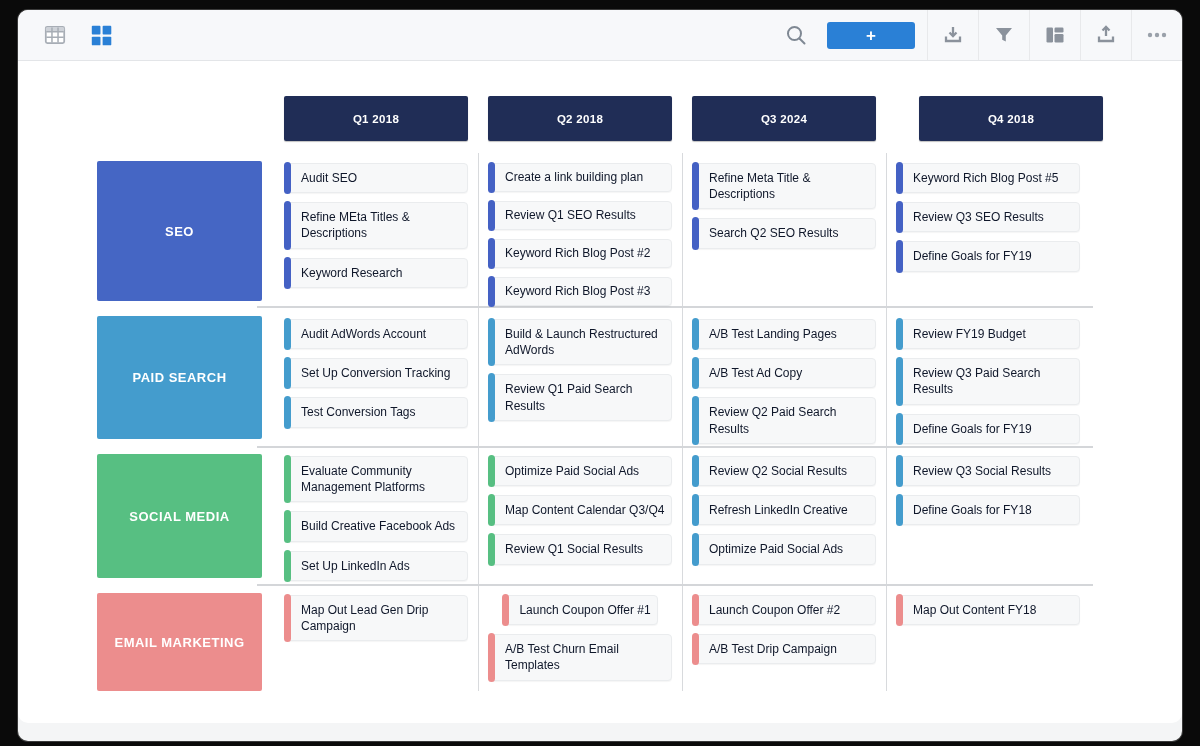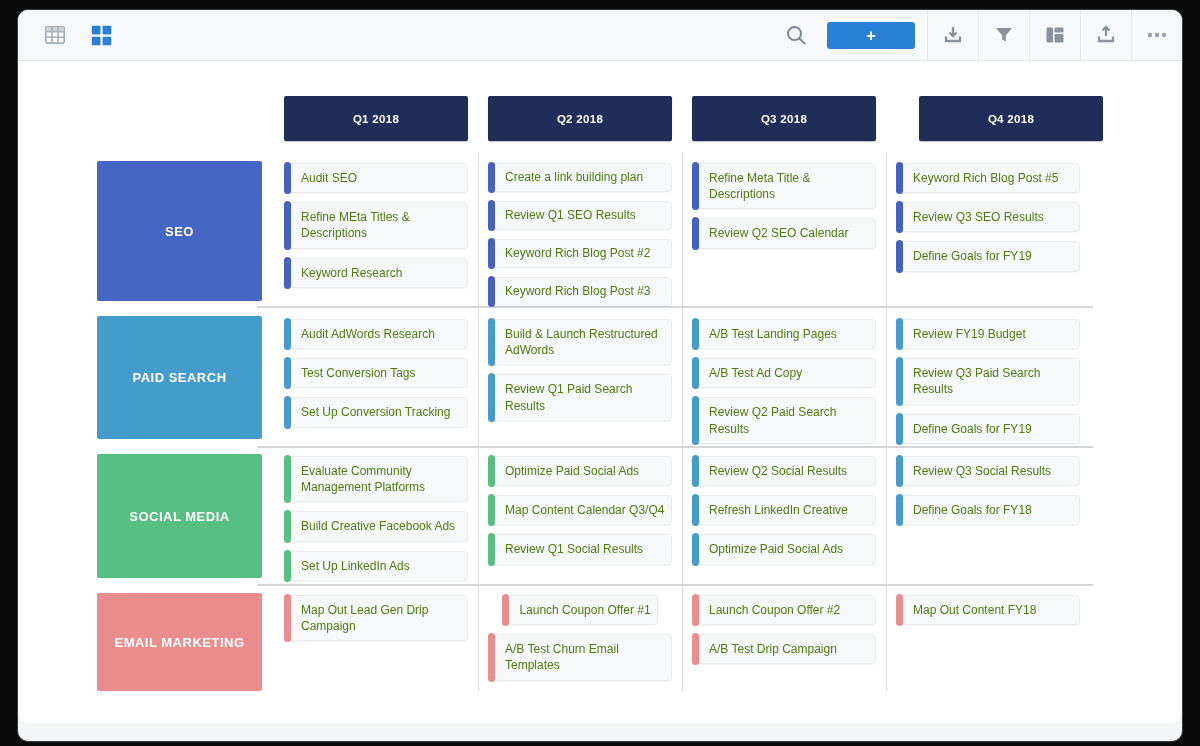--- a/index.html
+++ b/index.html
@@ -44,21 +44,21 @@
   .catblock{
     position:absolute;color:#fff;font-size:13px;font-weight:bold;letter-spacing:.5px;
     display:flex;align-items:center;justify-content:center;text-align:center;
     border-radius:2px;cursor:pointer;padding:0 6px;box-sizing:border-box;
   }
   .vdiv{position:absolute;width:1px;background:#d8dadd;}
   .hdiv{position:absolute;height:2px;background:#d4d6d9;}
   .cell{position:absolute;display:flex;flex-direction:column;gap:9px;box-sizing:border-box;}
   .card{
     position:relative;background:#f7f8f9;border:1px solid #eaecee;border-radius:4px;
-    padding:6px 6px 6px 16px;font-size:12px;line-height:1.35;color:#4d7c0f;
+    padding:6px 6px 6px 16px;font-size:12px;line-height:1.35;color:#0f172a;
     min-height:29px;box-sizing:border-box;display:flex;align-items:center;cursor:pointer;
     box-shadow:0 1px 1px rgba(0,0,0,.04);
   }
   .card::before{
     content:"";position:absolute;left:-1px;top:-2px;bottom:-2px;width:7px;
     border-radius:4px;background:var(--accent,#4461c4);
   }
 </style>
 </head>
 <body>
@@ -133,21 +133,21 @@
           <circle cx="20" cy="12" r="2.2" fill="#9aa1aa"></circle>
         </svg>
       </span>
     </div>
   </div>
 
   <div class="content">
     <div class="board" id="board">
         <div class="qheader" style="left: 266px; top: 35px; width: 184px; height: 45px;">Q1 2018</div>
         <div class="qheader" style="left: 470px; top: 35px; width: 184px; height: 45px;">Q2 2018</div>
-        <div class="qheader" style="left: 674px; top: 35px; width: 184px; height: 45px;">Q3 2018</div>
+        <div class="qheader" style="left: 674px; top: 35px; width: 184px; height: 45px;">Q3 2024</div>
         <div class="qheader" style="left: 878px; top: 35px; width: 184px; height: 45px; margin-left: 23px;">Q4 2018</div>
         <div class="vdiv" style="left: 460px; top: 92px; height: 538px;"></div>
         <div class="vdiv" style="left: 664px; top: 92px; height: 538px;"></div>
         <div class="vdiv" style="left: 868px; top: 92px; height: 538px;"></div>
         <div class="hdiv" style="left: 239px; top: 245px; width: 836px;"></div>
         <div class="hdiv" style="left: 239px; top: 385px; width: 836px;"></div>
         <div class="hdiv" style="left: 239px; top: 523px; width: 836px;"></div>
         <div class="catblock" style="left: 79px; top: 100px; width: 165px; height: 140px; background: rgb(69, 102, 196);">SEO</div>
         <div class="cell" style="left: 266px; top: 102px; width: 184px; height: 141px;">
           <div class="card" style="--accent: #4461c4;">Audit SEO</div>
@@ -155,32 +155,32 @@
           <div class="card" style="--accent: #4461c4;">Keyword Research</div>
         </div>
         <div class="cell" style="left: 470px; top: 102px; width: 184px; height: 141px;">
           <div class="card" style="--accent: #4461c4;">Create a link building plan</div>
           <div class="card" style="--accent: #4461c4;">Review Q1 SEO Results</div>
           <div class="card" style="--accent: #4461c4;">Keyword Rich Blog Post #2</div>
           <div class="card" style="--accent: #4461c4;">Keyword Rich Blog Post #3</div>
         </div>
         <div class="cell" style="left: 674px; top: 102px; width: 184px; height: 141px;">
           <div class="card" style="--accent: #4461c4;">Refine Meta Title &amp; Descriptions</div>
-          <div class="card" style="--accent: #4461c4;">Review Q2 SEO Calendar</div>
+          <div class="card" style="--accent: #4461c4;">Search Q2 SEO Results</div>
         </div>
         <div class="cell" style="left: 878px; top: 102px; width: 184px; height: 141px;">
           <div class="card" style="--accent: #4461c4;">Keyword Rich Blog Post #5</div>
           <div class="card" style="--accent: #4461c4;">Review Q3 SEO Results</div>
           <div class="card" style="--accent: #4461c4;">Define Goals for FY19</div>
         </div>
         <div class="catblock" style="left: 79px; top: 255px; width: 165px; height: 123px; background: rgb(68, 156, 205);">PAID SEARCH</div>
         <div class="cell" style="left: 266px; top: 258px; width: 184px; height: 125px;">
-          <div class="card" style="--accent: #449ccd;">Audit AdWords Research</div>
+          <div class="card" style="--accent: #449ccd;">Audit AdWords Account</div>
+          <div class="card" style="--accent: #449ccd;">Set Up Conversion Tracking</div>
           <div class="card" style="--accent: #449ccd;">Test Conversion Tags</div>
-          <div class="card" style="--accent: #449ccd;">Set Up Conversion Tracking</div>
         </div>
         <div class="cell" style="left: 470px; top: 258px; width: 184px; height: 125px;">
           <div class="card" style="--accent: #449ccd;">Build  &amp; Launch Restructured AdWords</div>
           <div class="card" style="--accent: #449ccd;">Review Q1 Paid Search Results</div>
         </div>
         <div class="cell" style="left: 674px; top: 258px; width: 184px; height: 125px;">
           <div class="card" style="--accent: #449ccd;">A/B Test Landing Pages</div>
           <div class="card" style="--accent: #449ccd;">A/B Test Ad Copy</div>
           <div class="card" style="--accent: #449ccd;">Review Q2 Paid Search Results</div>
         </div>

